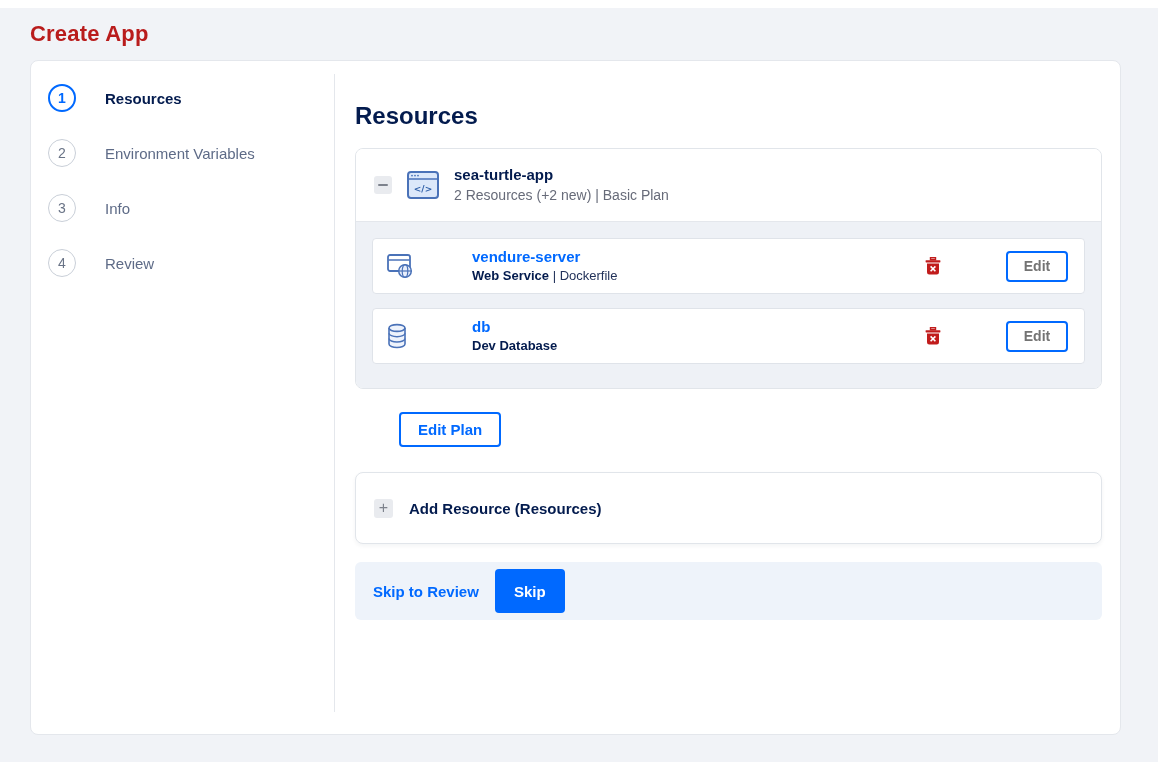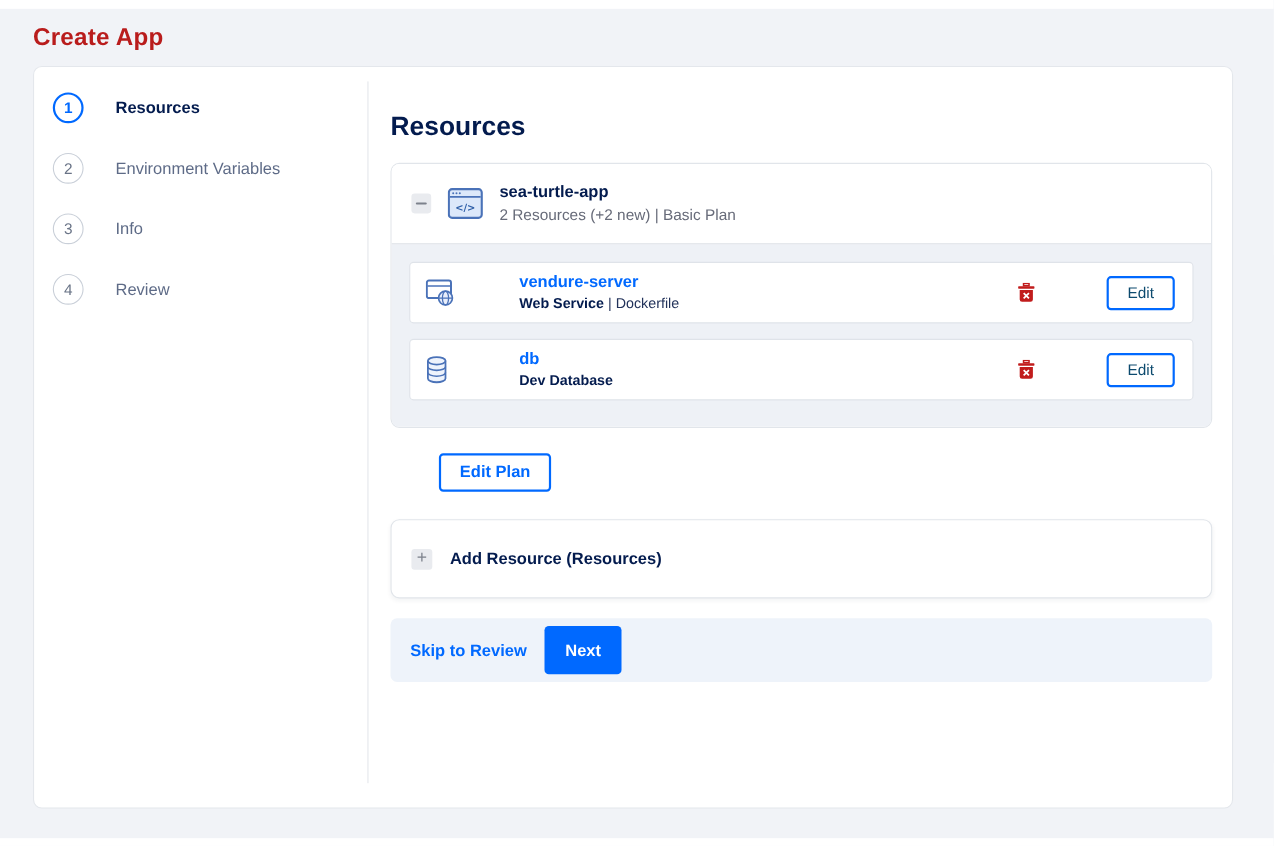--- a/index.html
+++ b/index.html
@@ -69,21 +69,21 @@
   .res-text { margin-left: 12px; }
   .res-name { font-size: 15px; font-weight: 700; color: #0069ff; line-height: 17px; cursor: pointer; }
   .res-sub { font-size: 13px; line-height: 16px; margin-top: 3px; }
   .res-sub .bold { font-weight: 700; color: #031b4e; }
   .res-sub .rest { color: #22325a; }
   .spacer { flex: 1; }
   .trash-btn { display: flex; cursor: pointer; margin-right: 18px; }
   .edit-btn {
     width: 62px; height: 31px; background: #fff;
     border: 2px solid #0069ff; border-radius: 4px;
-    color: #0c4a6e; font-weight: 400; font-size: 14px;
+    color: #737373; font-weight: 700; font-size: 14px;
     display: flex; align-items: center; justify-content: center;
     cursor: pointer; font-family: inherit;
   }
   .edit-plan-btn {
     margin-top: 23px; height: 35px; padding: 0 17px;
     background: #fff; border: 2px solid #0069ff; border-radius: 4px;
     color: #0069ff; font-weight: 700; font-size: 15px;
     display: inline-flex; align-items: center; cursor: pointer; font-family: inherit; margin-left: 44px;
   }
   .add-resource {
@@ -225,18 +225,18 @@
 
     <button class="edit-plan-btn">Edit Plan</button>
 
     <div class="add-resource">
       <span class="plus-btn">+</span>
       <span class="add-resource-label">Add Resource (Resources)</span>
     </div>
 
     <div class="wizard-footer">
       <span class="skip-link">Skip to Review</span>
-      <button class="next-btn">Next</button>
+      <button class="next-btn">Skip</button>
     </div>
   </div>
 </div>
 
 <div class="bottom-strip"></div>
 
 </body></html>

